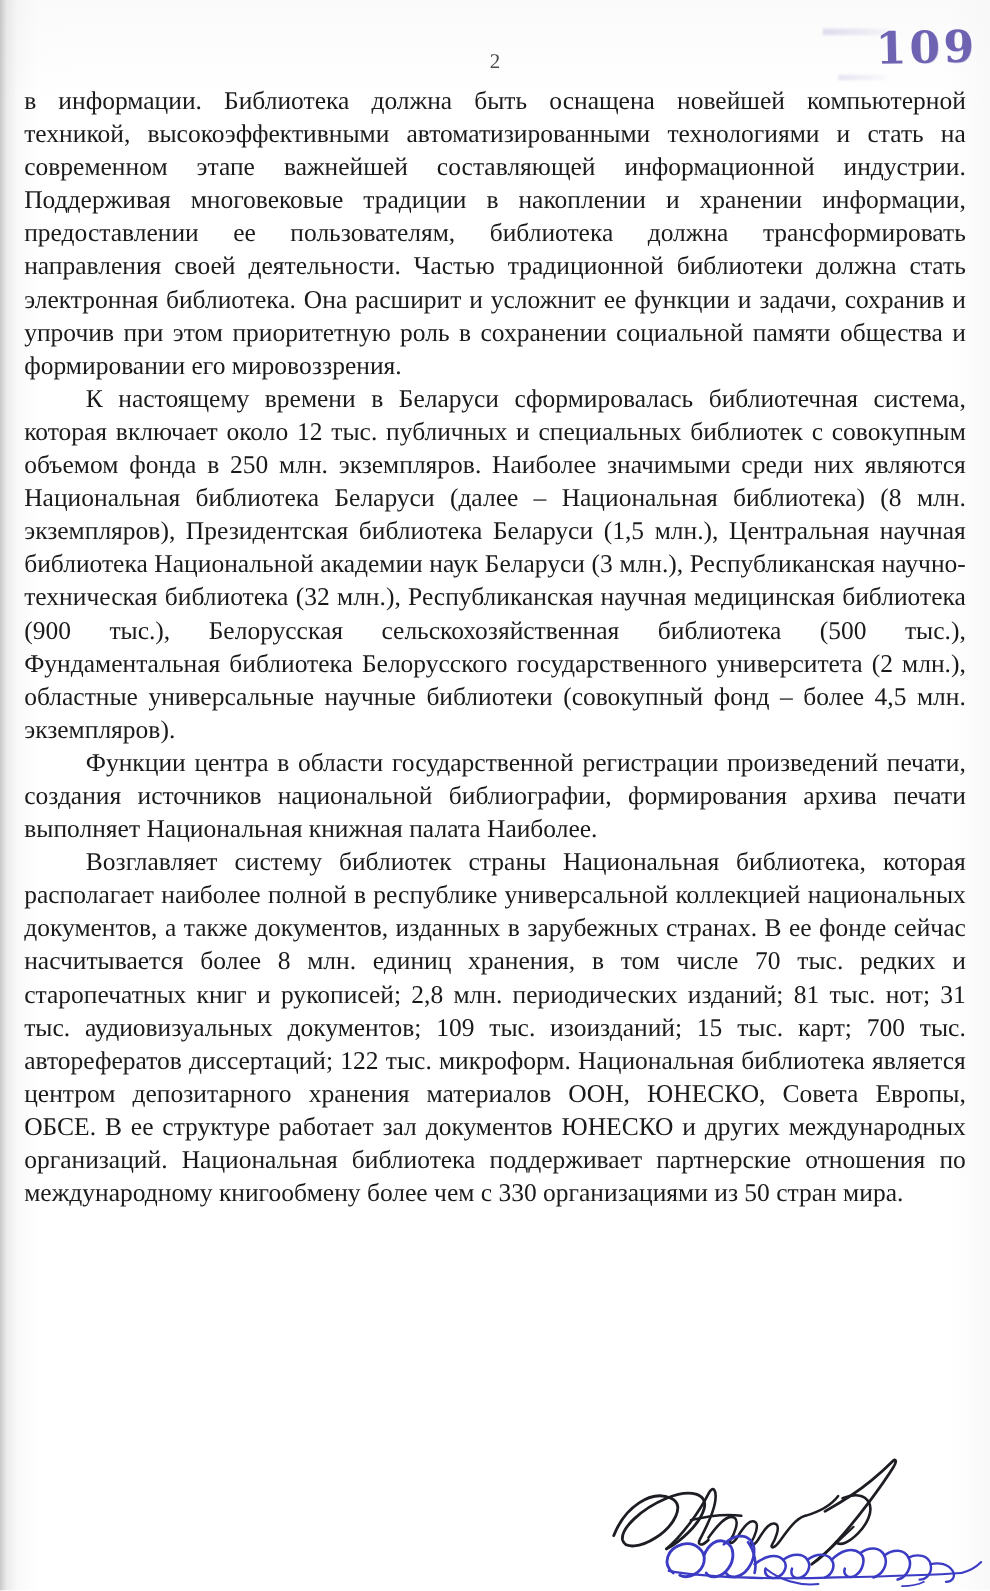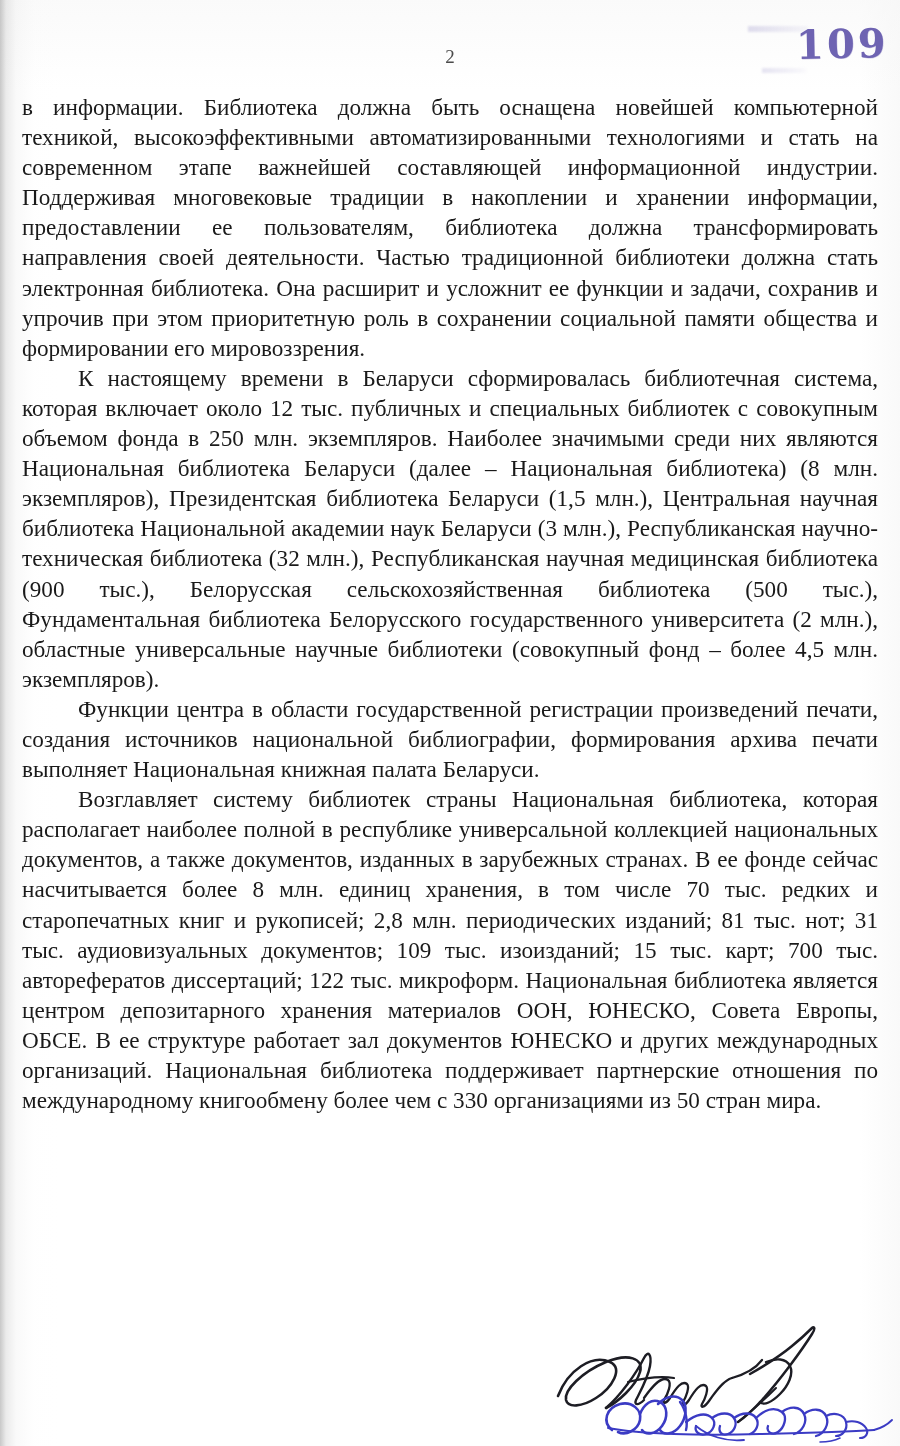--- a/index.html
+++ b/index.html
@@ -76,21 +76,21 @@
     left: 0;
     width: 900px;
     text-align: center;
     font-size: 19px;
     color: #4b4b4b;
   }
 
   
   .body-text {
     position: absolute;
-    top: 92px;
+    top: 77px;
     left: 22px;
     width: 856px;
     font-size: 23.2px;
     line-height: 30.1px;
     text-align: justify;
     text-justify: inter-word;
     -webkit-hyphens: none;
     hyphens: none;
   }
 
@@ -132,21 +132,21 @@
 
   <div class="stamp-smudge"></div>
   <div class="stamp-smudge-2"></div>
   <div class="stamp">109</div>
 
   <div class="folio">2</div>
 
   <div class="body-text">
     <p class="continuation">в информации. Библиотека должна быть оснащена новейшей компьютерной техникой, высокоэффективными автоматизированными технологиями и стать на современном этапе важнейшей составляющей информационной индустрии. Поддерживая многовековые традиции в накоплении и хранении информации, предоставлении ее пользователям, библиотека должна трансформировать направления своей деятельности. Частью традиционной библиотеки должна стать электронная библиотека. Она расширит и усложнит ее функции и задачи, сохранив и упрочив при этом приоритетную роль в сохранении социальной памяти общества и формировании его мировоззрения.</p>
     <p>К настоящему времени в Беларуси сформировалась библиотечная система, которая включает около 12 тыс. публичных и специальных библиотек с совокупным объемом фонда в 250 млн. экземпляров. Наиболее значимыми среди них являются Национальная библиотека Беларуси (далее – Национальная библиотека) (8 млн. экземпляров), Президентская библиотека Беларуси (1,5 млн.), Центральная научная библиотека Национальной академии наук Беларуси (3 млн.), Республиканская научно-техническая библиотека (32 млн.), Республиканская научная медицинская библиотека (900 тыс.), Белорусская сельскохозяйственная библиотека (500 тыс.), Фундаментальная библиотека Белорусского государственного университета (2 млн.), областные универсальные научные библиотеки (совокупный фонд – более 4,5 млн. экземпляров).</p>
-    <p>Функции центра в области государственной регистрации произведений печати, создания источников национальной библиографии, формирования архива печати выполняет Национальная книжная палата Беларуси.</p>
+    <p>Функции центра в области государственной регистрации произведений печати, создания источников национальной библиографии, формирования архива печати выполняет Национальная книжная палата Наиболее.</p>
     <p>Возглавляет систему библиотек страны Национальная библиотека, которая располагает наиболее полной в республике универсальной коллекцией национальных документов, а также документов, изданных в зарубежных странах. В ее фонде сейчас насчитывается более 8 млн. единиц хранения, в том числе 70 тыс. редких и старопечатных книг и рукописей; 2,8 млн. периодических изданий; 81 тыс. нот; 31 тыс. аудиовизуальных документов; 109 тыс. изоизданий; 15 тыс. карт; 700 тыс. авторефератов диссертаций; 122 тыс. микроформ. Национальная библиотека является центром депозитарного хранения материалов ООН, ЮНЕСКО, Совета Европы, ОБСЕ. В ее структуре работает зал документов ЮНЕСКО и других международных организаций. Национальная библиотека поддерживает партнерские отношения по международному книгообмену более чем с 330 организациями из 50 стран мира.</p>
   </div>
 
   <div class="signatures">
     <svg class="sig-svg" width="360" height="128" viewBox="0 0 360 128">
       <g fill="none" stroke="#1d1d24" stroke-linecap="round" stroke-linejoin="round">
         <path d="M18 78 C28 52, 52 36, 70 44 C84 50, 72 70, 56 80 C42 89, 28 90, 26 82
                  C24 72, 42 54, 66 44 C88 35, 104 40, 100 54 C96 68, 78 84, 66 90" stroke-width="2.6"></path>
         <path d="M66 90 C80 78, 96 56, 104 40 C108 32, 112 36, 110 48
                  C108 60, 100 74, 96 82 C94 87, 98 88, 104 82" stroke-width="2.4"></path>

